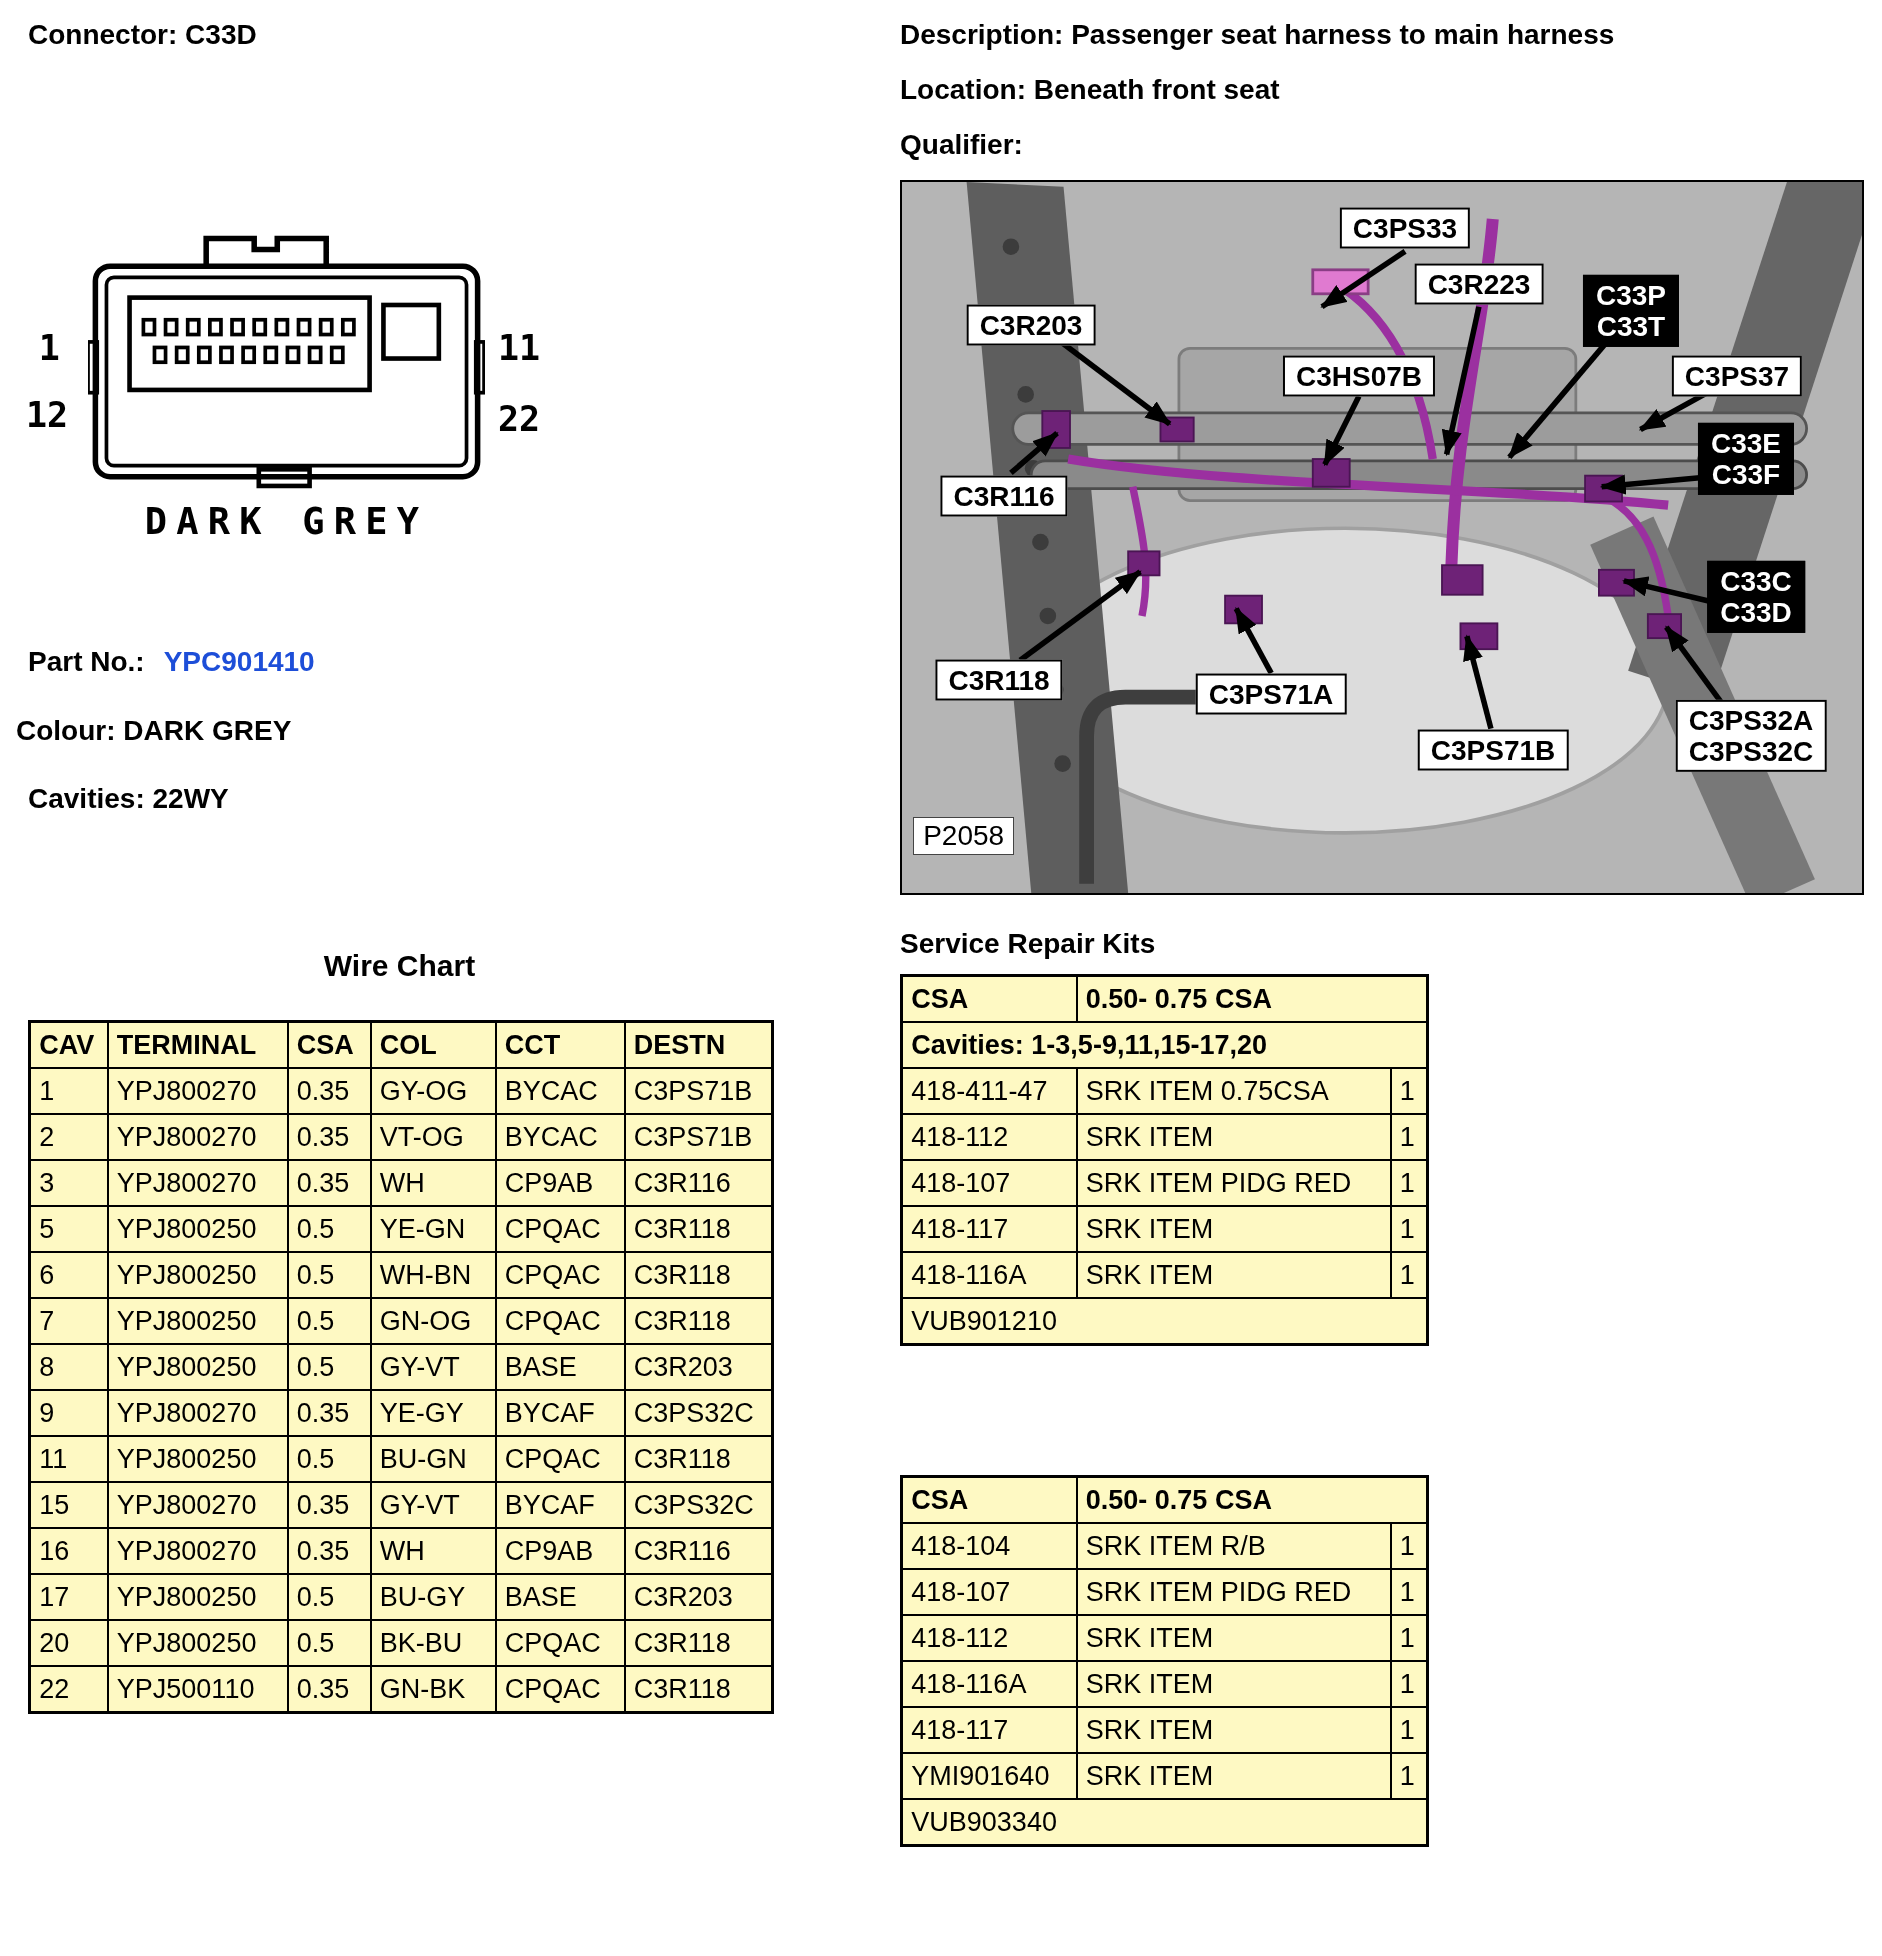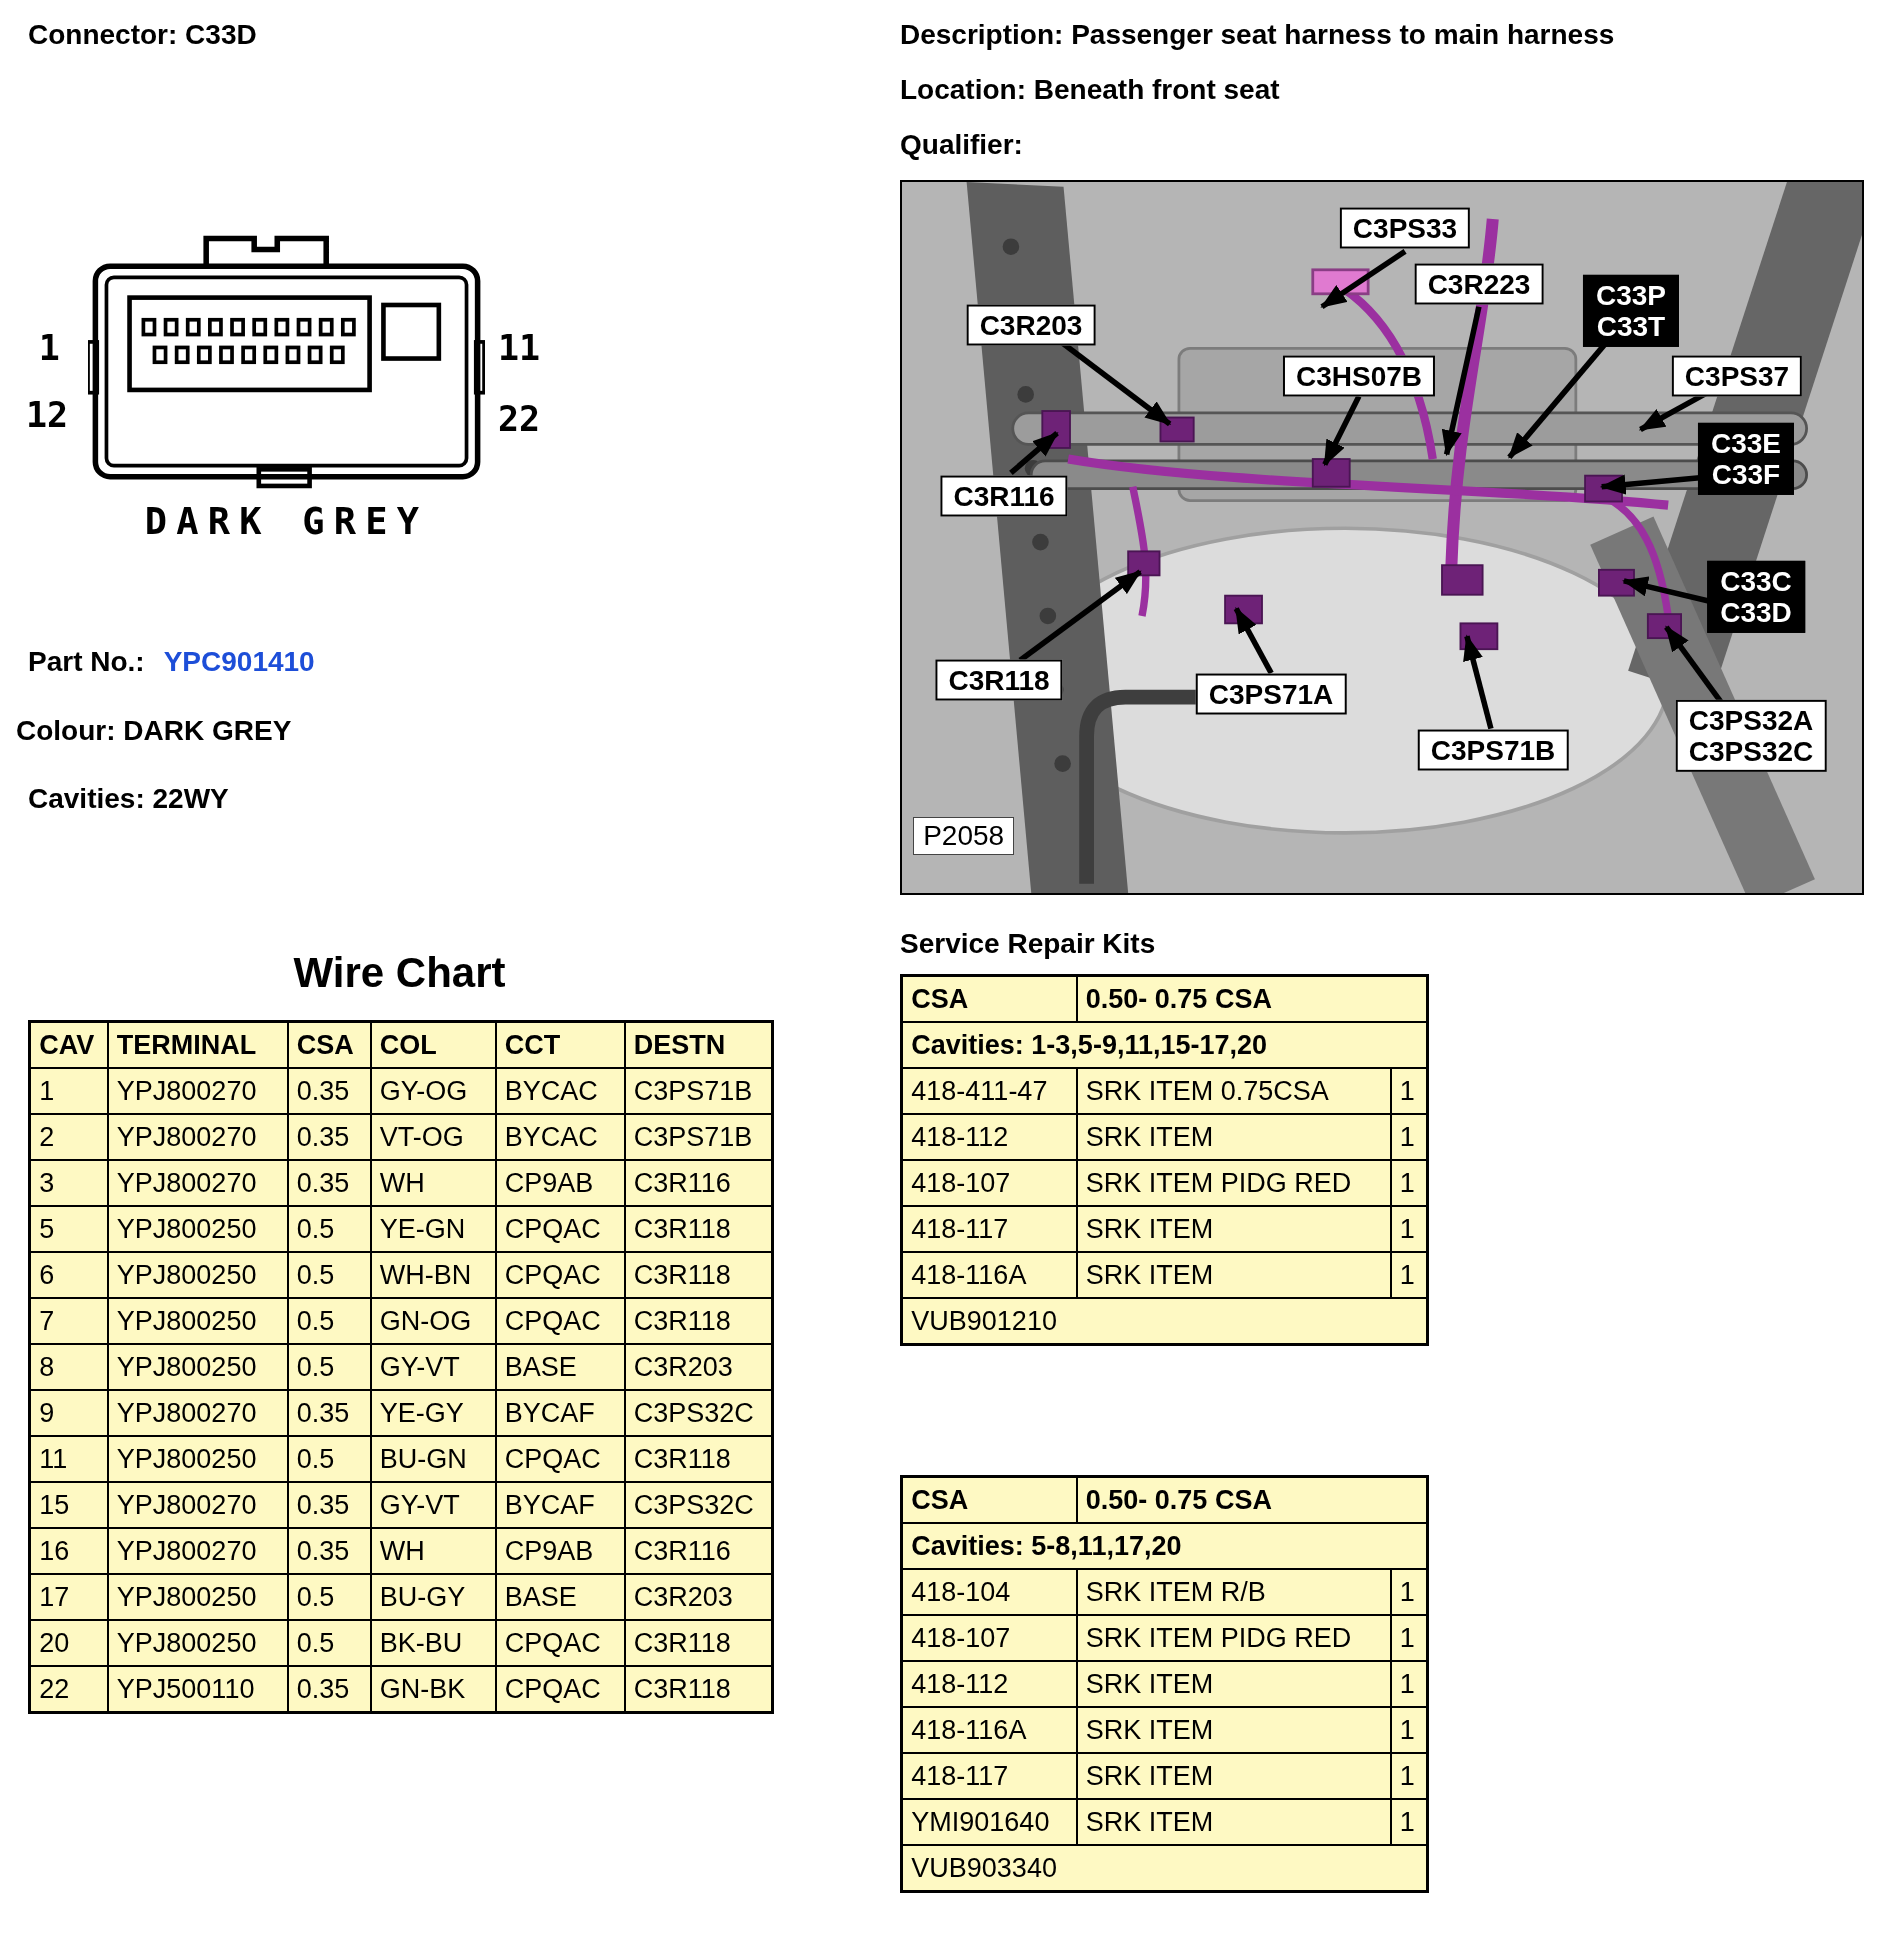--- a/index.html
+++ b/index.html
@@ -18,21 +18,21 @@
   
   table { border-collapse:collapse; background:#fef9c3; table-layout:fixed;border-radius:9px; }
   .wire, .srk { border:3.7px solid #000; }
   .wire td, .wire th, .srk td { border:2.8px solid #000; padding:6.5px 8.3px; font-size:27px;
       text-align:left; vertical-align:middle; white-space:nowrap; overflow:hidden; }
   .wire th { font-weight:bold; }
   .b { font-weight:bold; }
   .center { text-align:center; }
   .right { text-align:right; }
 
-  .wire-title { position:absolute; font-weight:bold; font-size:42px; text-align:center; }
+  .wire-title { position:absolute; font-weight:bold; font-size:30px; text-align:center; }
 
   
   .photo { position:absolute; border:2.8px solid #000; background:#b5b5b5; overflow:hidden; }
   .photo svg.layer { position:absolute; left:0; top:0; }
   .callout { position:absolute; transform:translate(-50%,-50%); background:#fff; border:2.8px solid #000;
              color:#000; font-weight:bold; font-size:28px; line-height:1.12; padding:2.8px 11px;
              white-space:pre-line; text-align:center; z-index:3; }
   .callout.dark { background:#000; color:#fff; border-color:#000; }
   .photo-ref { position:absolute; background:#fff; border:1.8px solid #444; color:#000;
                font-size:28px; padding:1.8px 9.2px; z-index:3; }
@@ -397,23 +397,20 @@
       <colgroup>
           <col style="width:175px">
           <col style="width:314px">
           <col style="width:37px">
         </colgroup>
       <tbody>
           <tr>
         <td class="b">CSA</td>
         <td class="b center" colspan="2">0.50- 0.75 CSA</td>
       </tr>
-      <tr>
-        <td class="b" colspan="3">Cavities: 5-8,11,17,20</td>
-      </tr>
       </tbody>
         <tbody>
 
           <tr>
             <td>418-104</td>
             <td>SRK ITEM R/B</td>
             <td>1</td>
           </tr>
 
           <tr>

